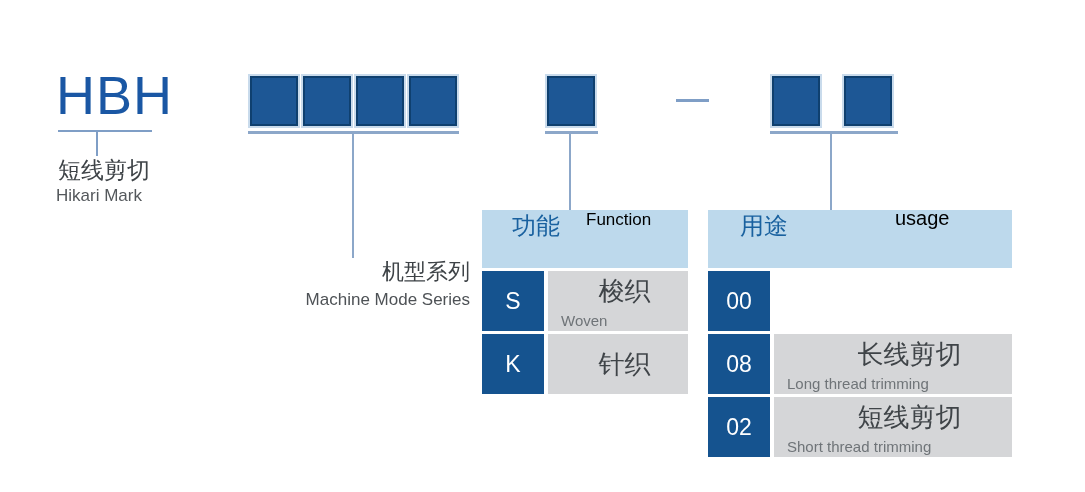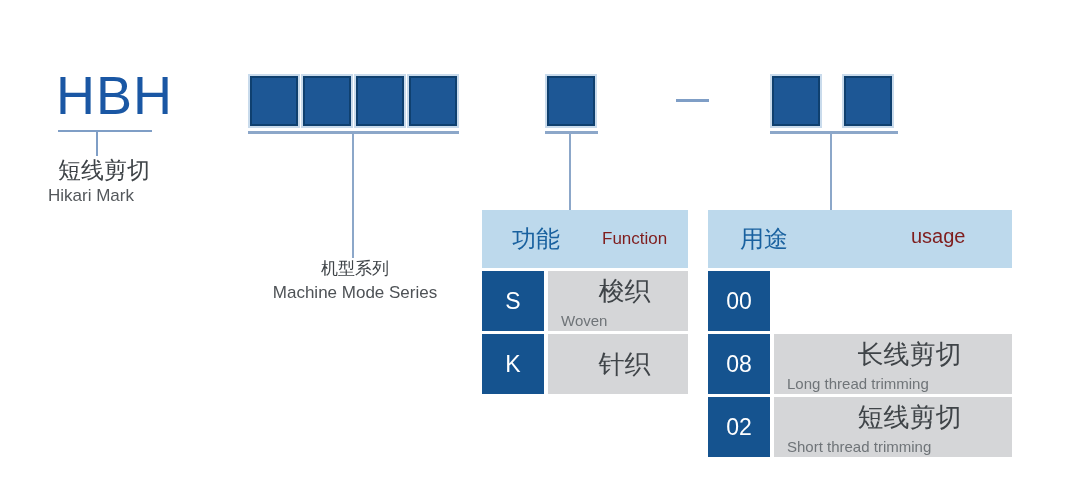--- a/index.html
+++ b/index.html
@@ -17,21 +17,21 @@
 
   
   .brand-code {
     left:56px; top:68px;
     font-size:54px; line-height:1.0;
     color:#1A57A4; letter-spacing:1px;
   }
   .brand-underline { left:58px; top:130px; width:94px; height:2px; background:#7F9EC6; }
   .brand-tick      { left:96px; top:131px; width:2px;  height:25px; background:#7F9EC6; }
   .brand-cn { left:58px; top:155px; font-size:23px; color:#3E4347; }
-  .brand-en { left:48px; top:186px; font-size:17px; color:#54585C; }
+  .brand-en { left:56px; top:186px; font-size:17px; color:#54585C; }
 
   
   .code-box {
     width:48px; height:50px;
     background:#1D5795;
     border:2px solid #0F406F;
     box-shadow:0 0 0 2px #C9DBEC;
   }
   .box-row { display:flex; }
   .series-boxes   { left:250px; top:76px; gap:5px; }
@@ -45,34 +45,34 @@
   .series-connector   { left:352px; top:134px; height:124px; }
   .function-underline { left:545px; top:131px; width:53px; }
   .function-connector { left:569px; top:134px; height:76px; }
   .usage-underline    { left:770px; top:131px; width:128px; }
   .usage-connector    { left:830px; top:134px; height:76px; }
 
   .separator-dash { left:676px; top:99px; width:33px; height:3px; background:#7F9EC6; }
 
   
   .series-label { left:240px; top:257px; width:230px; text-align:center; }
-  .series-label .cn { font-size:17px; color:#3E4347; }
-  .series-label .en { font-size:17px; color:#4E5256; margin-top:3px; }
+  .series-label .cn { font-size:22px; color:#3E4347;text-align:right; }
+  .series-label .en { font-size:17px; color:#4E5256; margin-top:3px;text-align:right; }
 
   
   .code-table { position:absolute; top:210px; }
   .function-table { left:482px; width:206px; }
   .usage-table    { left:708px; width:324px; }
 
   .tbl-header {
     height:58px; background:#BDD9EC;
-    display:flex; align-items:center;gap:16px;
+    display:flex; 
   }
   .tbl-header .hcn { font-size:24px; color:#19619F; }
-  .tbl-header .hen { font-size:17px; color:#7f1d1d; }
+  .tbl-header .hen { font-size:17px; color:#000000; }
   .function-table .hcn { margin-left:30px; }
   .function-table .hen { margin-left:26px; }
   .usage-table .hcn { margin-left:32px; }
   .usage-table .hen { margin-left:107px; font-size:20px; position:relative; top:-3px; }
 
   .tbl-row { display:flex; margin-top:3px; height:60px; }
   .id-cell {
     width:62px; margin-right:4px;
     background:#15538F; color:#ffffff;
     font-size:23px;

